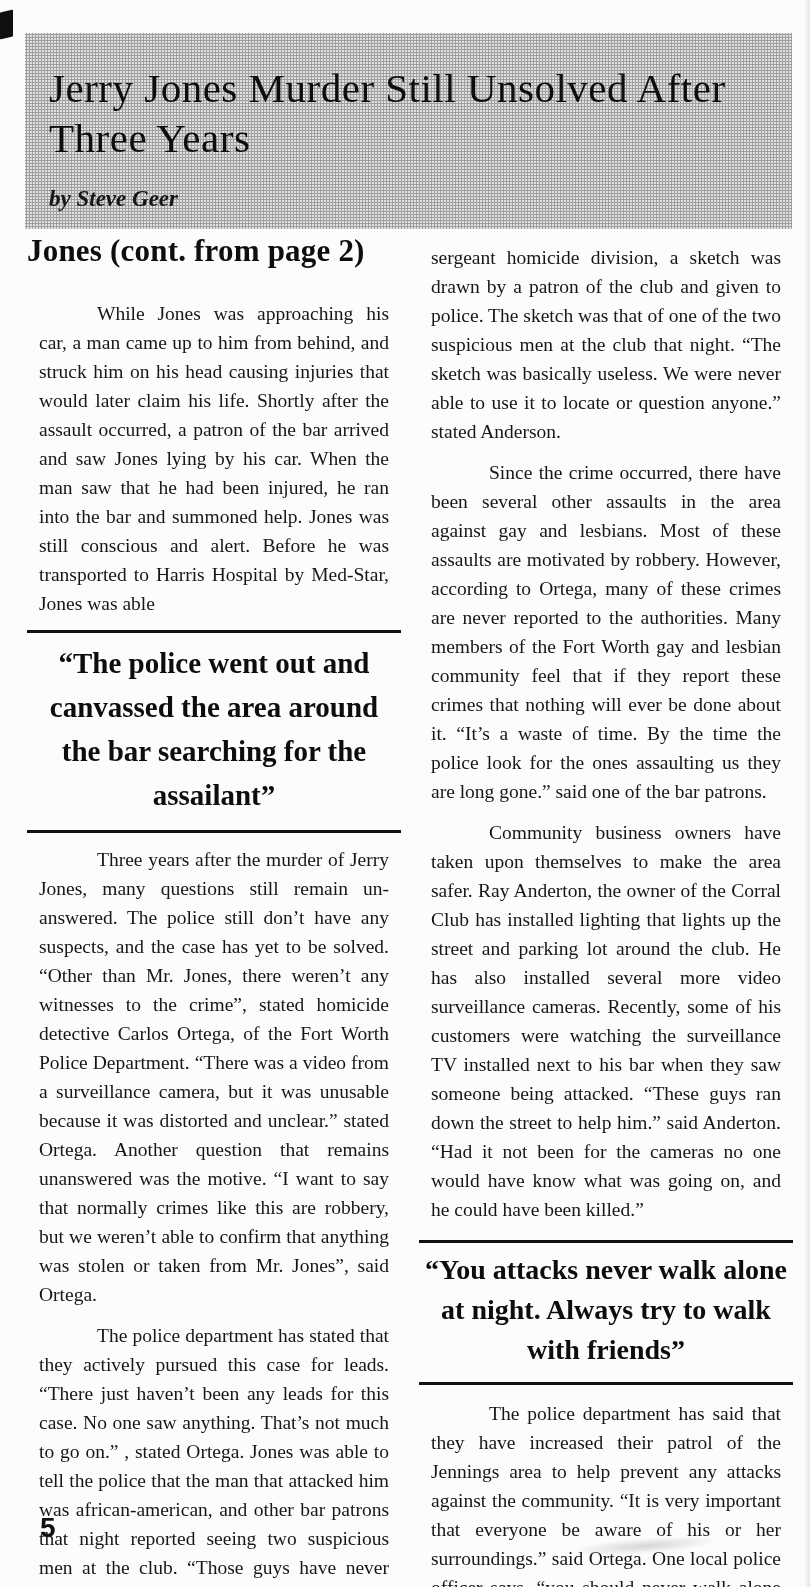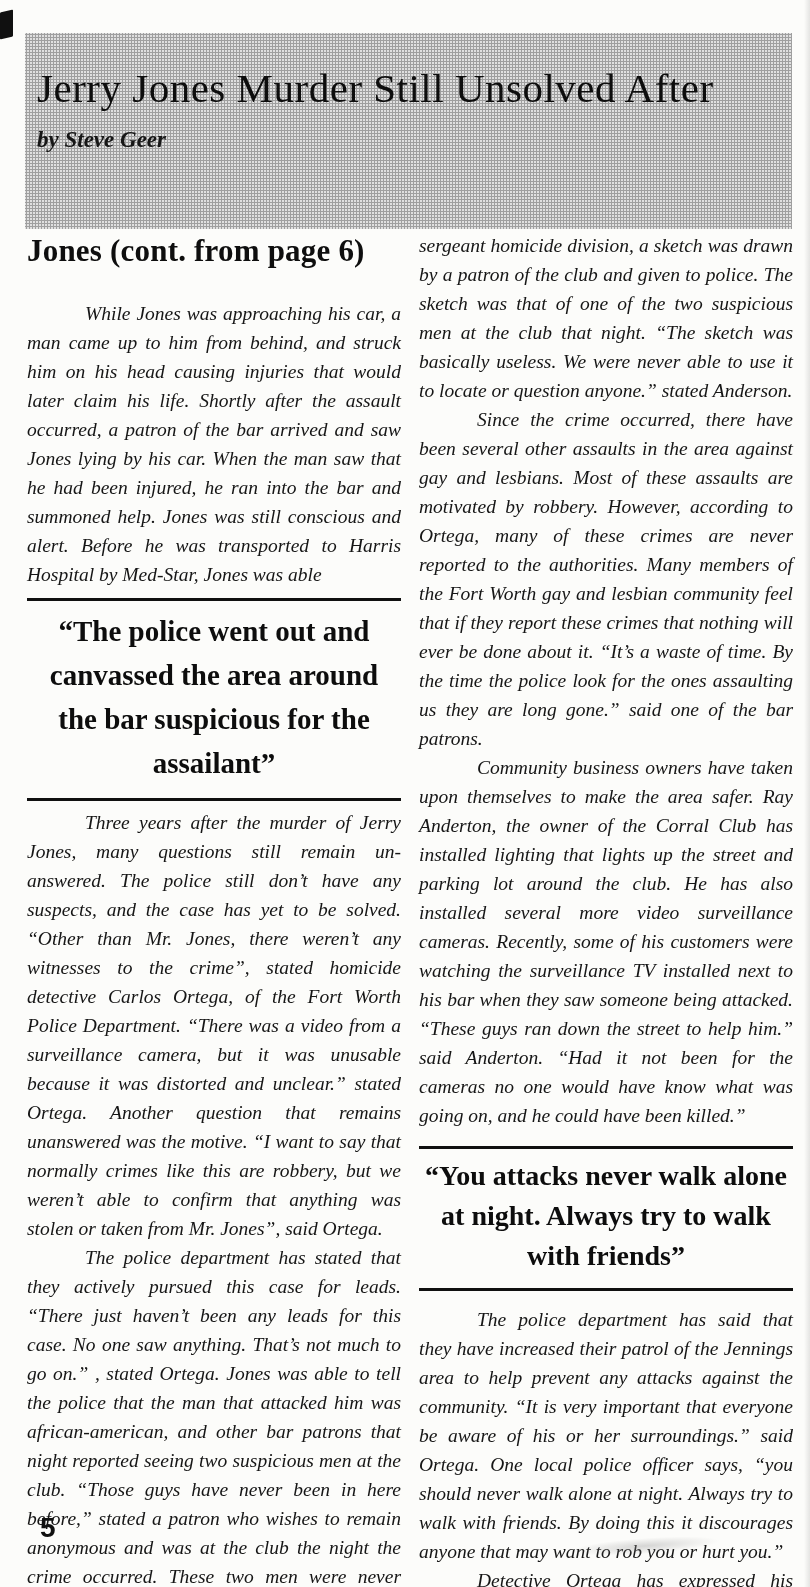--- a/index.html
+++ b/index.html
@@ -23,42 +23,41 @@
   .scan-edge{
     position:absolute;right:0;top:0;width:6px;height:100%;
     background:linear-gradient(to right, rgba(0,0,0,0), rgba(120,120,120,.18));
   }
   .masthead{
     position:absolute;left:25px;top:33px;width:767px;height:196px;
     background-color:#e0e0e0;
     background-image:radial-gradient(circle, #9f9f9f 1px, rgba(0,0,0,0) 1.15px);
     background-size:3px 3px;
     box-sizing:border-box;
-    padding:30px 10px 0 12px;
+    padding:30px 10px 0 24px;
   }
   .masthead .title{
     font-size:41px;line-height:50px;font-weight:400;color:#0d0d0d;
     letter-spacing:.5px;
   }
   .masthead .byline{
-    margin-top:14px;font-size:23px;font-weight:bold;font-style:italic;color:#161616;
+    margin-top:23px;font-size:23px;font-weight:bold;font-style:italic;color:#161616;
   }
   .columns{
     position:absolute;left:27px;top:231px;width:766px;
     display:flex;gap:18px;
   }
   .col{width:374px;}
   .story-headline{
     font-size:31px;font-weight:bold;line-height:36px;
     margin:2px 0 30px 0;letter-spacing:.2px;color:#0e0e0e;
   }
   .para{
-    font-size:19.5px;line-height:29px;text-align:justify;margin:0;
+    font-size:19.5px;line-height:29px;text-align:justify;margin:12px;
     text-indent:58px;
-    font-style:italic;
   }
   .para.no-indent{text-indent:0;}
   .pull-quote{
     border-top:3px solid #101010;border-bottom:3px solid #101010;
     font-weight:bold;text-align:center;color:#0d0d0d;
     margin:9px 0 7px 0;padding:8px 2px 13px 2px;
     font-size:29px;line-height:44px;
   }
   .pull-quote.pq2{
     font-size:28px;line-height:40px;margin:16px 0 14px 0;padding:7px 2px 12px 2px;
@@ -71,30 +70,31 @@
 </style>
 </head>
 <body>
 
 <div class="scan-mark-topleft"></div>
 <div class="scan-edge"></div>
 
 <div class="masthead">
   <div class="title">
     <div>Jerry Jones Murder Still Unsolved After</div>
+    <div>Three Years</div>
   </div>
   <div class="byline">by Steve Geer</div>
 </div>
 
 <div class="columns">
 
   <div class="col">
-    <div class="story-headline">Jones (cont. from page 6)</div>
+    <div class="story-headline">Jones (cont. from page 2)</div>
     <p class="para">While Jones was approaching his car, a man came up to him from behind, and struck him on his head causing injuries that would later claim his life. Shortly after the assault occurred, a patron of the bar arrived and saw Jones lying by his car. When the man saw that he had been injured, he ran into the bar and summoned help. Jones was still conscious and alert. Before he was transported to Harris Hospital by Med-Star, Jones was able</p>
-    <div class="pull-quote">“The police went out and canvassed the area around the bar suspicious for the assailant”</div>
+    <div class="pull-quote">“The police went out and canvassed the area around the bar searching for the assailant”</div>
     <p class="para">Three years after the murder of Jerry Jones, many questions still remain un-answered. The police still don’t have any suspects, and the case has yet to be solved. “Other than Mr. Jones, there weren’t any witnesses to the crime”, stated homicide detective Carlos Ortega, of the Fort Worth Police Department. “There was a video from a surveillance camera, but it was unusable because it was distorted and unclear.” stated Ortega. Another question that remains unanswered was the motive. “I want to say that normally crimes like this are robbery, but we weren’t able to confirm that anything was stolen or taken from Mr. Jones”, said Ortega.</p>
     <p class="para">The police department has stated that they actively pursued this case for leads. “There just haven’t been any leads for this case. No one saw anything. That’s not much to go on.” , stated Ortega. Jones was able to tell the police that the man that attacked him was african-american, and other bar patrons that night reported seeing two suspicious men at the club. “Those guys have never been in here before,” stated a patron who wishes to remain anonymous and was at the club the night the crime occurred. These two men were never found or questioned either, nor have</p>
 
   </div>
 
   <div class="col">
     <p class="para no-indent">sergeant homicide division, a sketch was drawn by a patron of the club and given to police. The sketch was that of one of the two suspicious men at the club that night. “The sketch was basically useless. We were never able to use it to locate or question anyone.” stated Anderson.</p>
     <p class="para">Since the crime occurred, there have been several other assaults in the area against gay and lesbians. Most of these assaults are motivated by robbery. However, according to Ortega, many of these crimes are never reported to the authorities. Many members of the Fort Worth gay and lesbian community feel that if they report these crimes that nothing will ever be done about it. “It’s a waste of time. By the time the police look for the ones assaulting us they are long gone.” said one of the bar patrons.</p>
     <p class="para">Community business owners have taken upon themselves to make the area safer. Ray Anderton, the owner of the Corral Club has installed lighting that lights up the street and parking lot around the club. He has also installed several more video surveillance cameras. Recently, some of his customers were watching the surveillance TV installed next to his bar when they saw someone being attacked. “These guys ran down the street to help him.” said Anderton. “Had it not been for the cameras no one would have know what was going on, and he could have been killed.”</p>
     <div class="pull-quote pq2">“You attacks never walk alone at night. Always try to walk with friends”</div>

